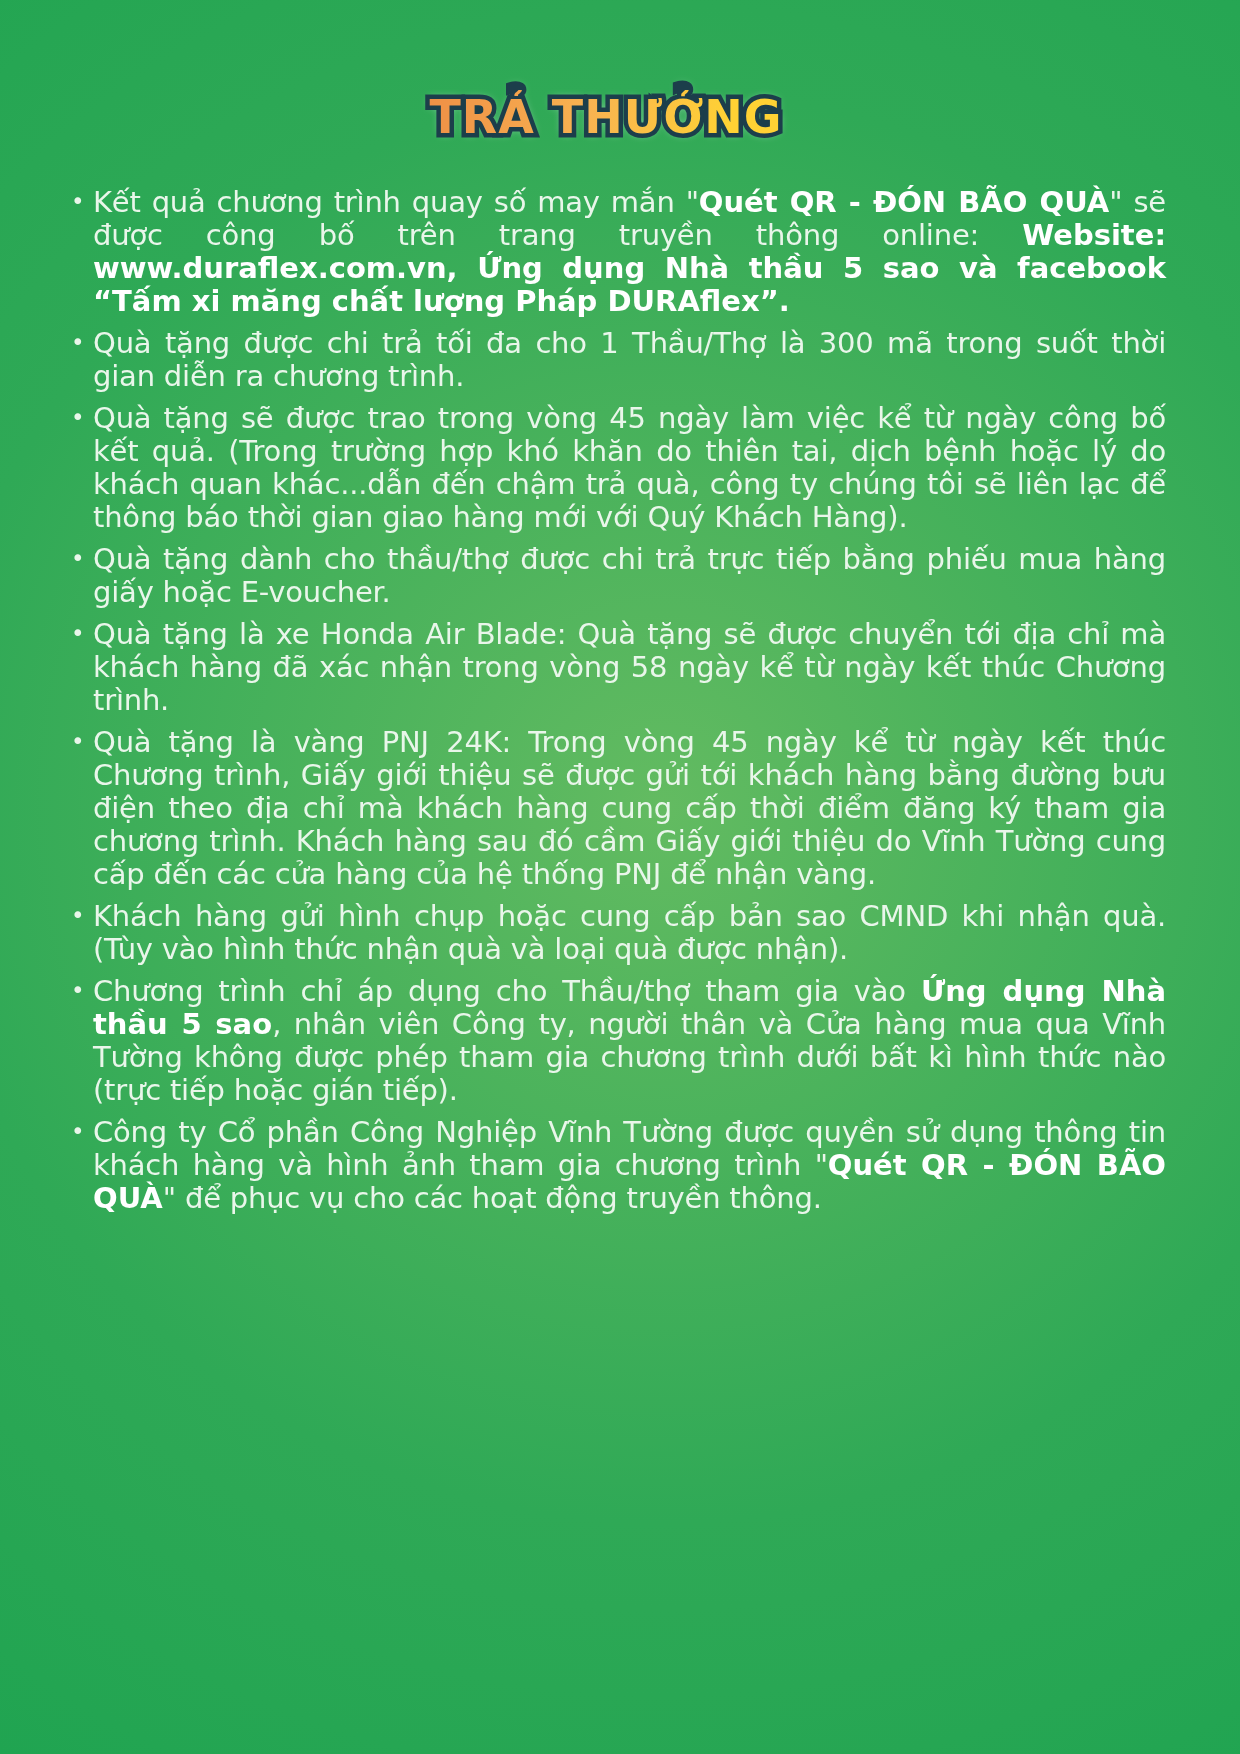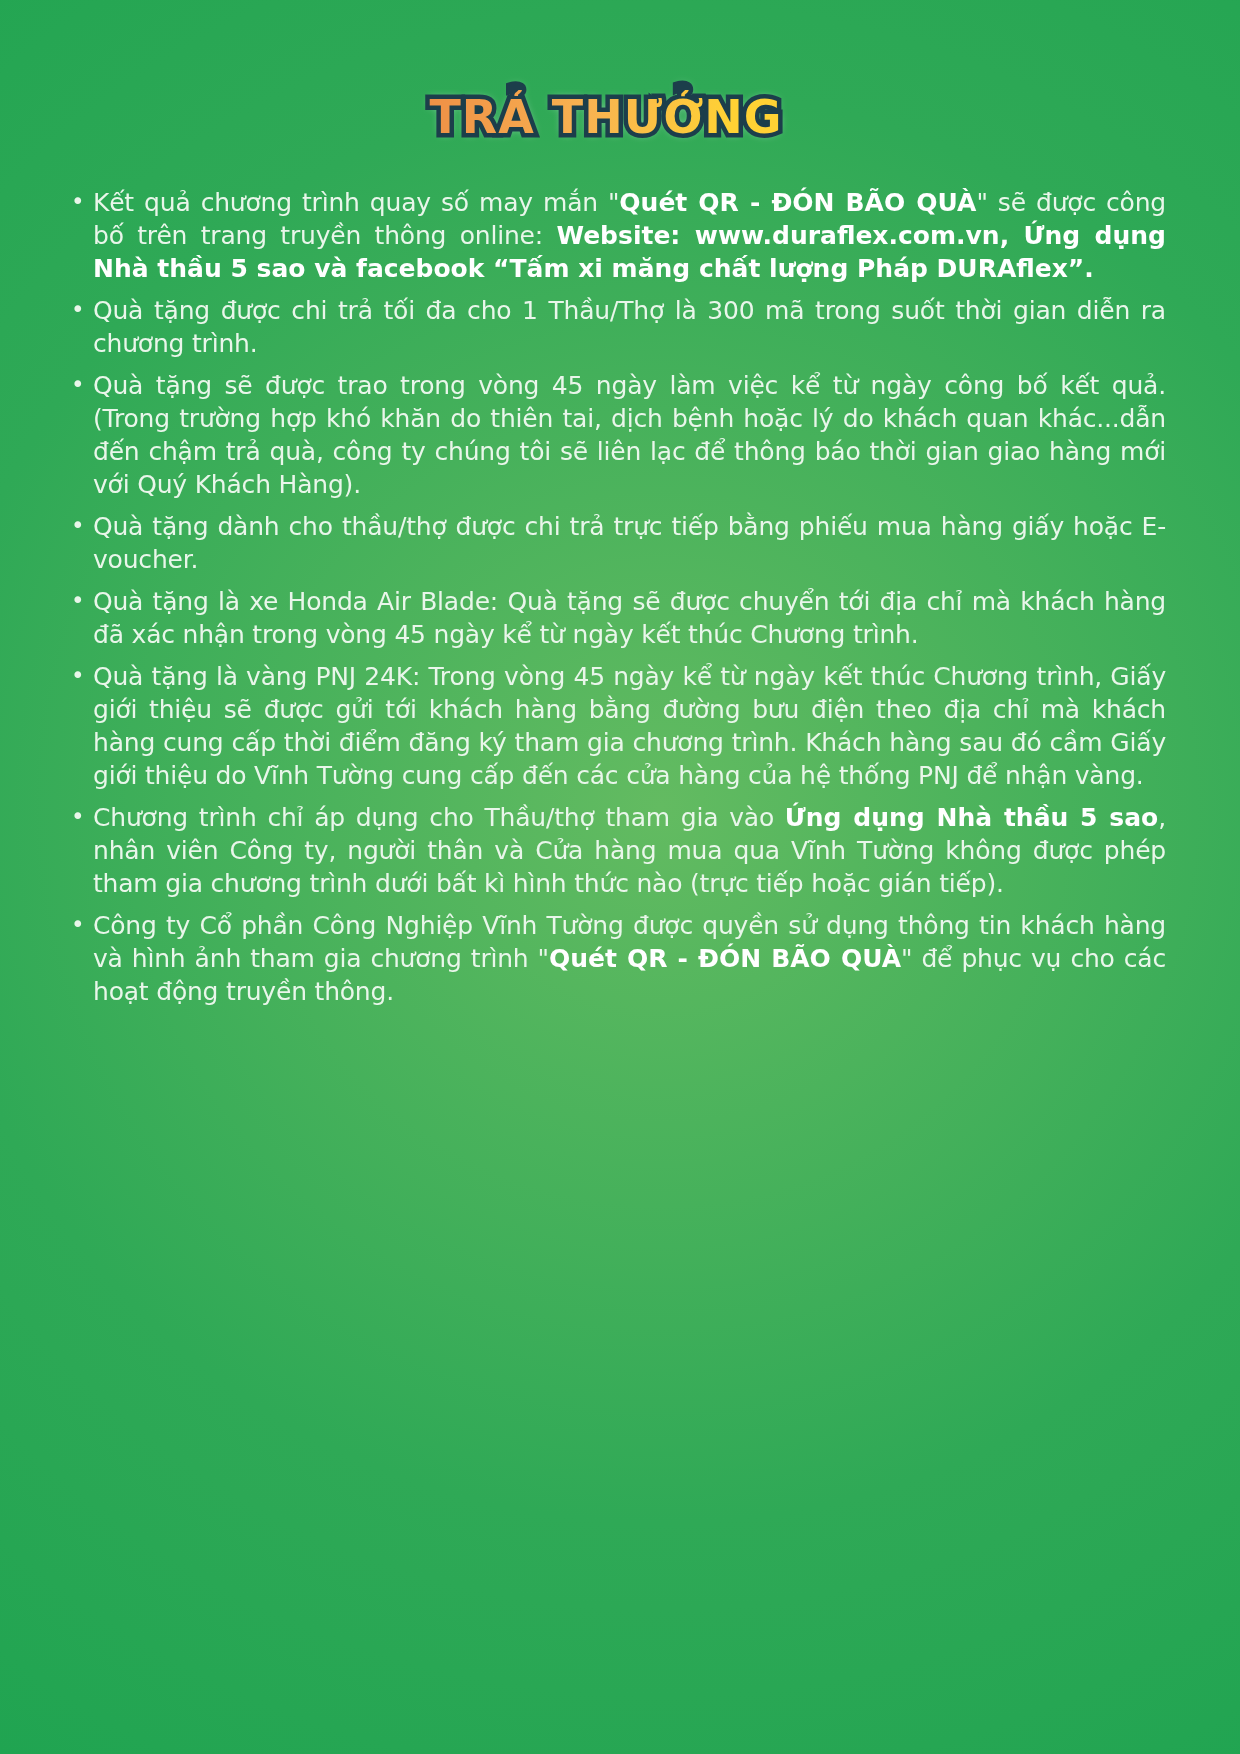--- a/index.html
+++ b/index.html
@@ -42,21 +42,21 @@
     background:var(--title-gradient);
     -webkit-background-clip:text;background-clip:text;
     color:transparent;
   }
   .content{
     position:absolute;left:70px;top:186px;width:1096px;
   }
   ul.terms{
     list-style:none;margin:0;padding:0;
     color:var(--body-text);
-    font-size:25px;line-height:33px;
+    font-size:29px;line-height:33px;
     text-align:justify;
     letter-spacing:-0.2px;
   }
   ul.terms li{
     position:relative;
     padding-left:23px;
     margin-bottom:9px;
   }
   ul.terms li::before{
     content:"\2022";
@@ -79,19 +79,20 @@
       <span class="layer-outline">TRẢ THƯỞNG</span>
       <span class="layer-fill">TRẢ THƯỞNG</span>
     </div>
   </div>
   <div class="content">
     <ul class="terms">
         <li><span>Kết quả chương trình quay số may mắn "</span><span class="b">Quét QR - ĐÓN BÃO QUÀ</span><span>" sẽ được công bố trên trang truyền thông online: </span><span class="b">Website: www.duraflex.com.vn, Ứng dụng Nhà thầu 5 sao và facebook “Tấm xi măng chất lượng Pháp DURAflex”.</span></li>
         <li><span>Quà tặng được chi trả tối đa cho 1 Thầu/Thợ là 300 mã trong suốt thời gian diễn ra chương trình.</span></li>
         <li><span>Quà tặng sẽ được trao trong vòng 45 ngày làm việc kể từ ngày công bố kết quả. (Trong trường hợp khó khăn do thiên tai, dịch bệnh hoặc lý do khách quan khác...dẫn đến chậm trả quà, công ty chúng tôi sẽ liên lạc để thông báo thời gian giao hàng mới với Quý Khách Hàng).</span></li>
         <li><span>Quà tặng dành cho thầu/thợ được chi trả trực tiếp bằng phiếu mua hàng giấy hoặc E-voucher.</span></li>
-        <li><span>Quà tặng là xe Honda Air Blade: Quà tặng sẽ được chuyển tới địa chỉ mà khách hàng đã xác nhận trong vòng 45 ngày kể từ ngày kết thúc Chương trình.</span></li>
+        <li><span>Quà tặng là xe Honda Air Blade: Quà tặng sẽ được chuyển tới địa chỉ mà khách hàng đã xác nhận trong vòng 58 ngày kể từ ngày kết thúc Chương trình.</span></li>
         <li><span>Quà tặng là vàng PNJ 24K: Trong vòng 45 ngày kể từ ngày kết thúc Chương trình, Giấy giới thiệu sẽ được gửi tới khách hàng bằng đường bưu điện theo địa chỉ mà khách hàng cung cấp thời điểm đăng ký tham gia chương trình. Khách hàng sau đó cầm Giấy giới thiệu do Vĩnh Tường cung cấp đến các cửa hàng của hệ thống PNJ để nhận vàng.</span></li>
+        <li><span>Khách hàng gửi hình chụp hoặc cung cấp bản sao CMND khi nhận quà. (Tùy vào hình thức nhận quà và loại quà được nhận).</span></li>
         <li><span>Chương trình chỉ áp dụng cho Thầu/thợ tham gia vào </span><span class="b">Ứng dụng Nhà thầu 5 sao</span><span>, nhân viên Công ty, người thân và Cửa hàng mua qua Vĩnh Tường không được phép tham gia chương trình dưới bất kì hình thức nào (trực tiếp hoặc gián tiếp).</span></li>
         <li><span>Công ty Cổ phần Công Nghiệp Vĩnh Tường được quyền sử dụng thông tin khách hàng và hình ảnh tham gia chương trình "</span><span class="b">Quét QR - ĐÓN BÃO QUÀ</span><span>" để phục vụ cho các hoạt động truyền thông.</span></li>
       </ul>
   </div>
 </div>
 
 </body></html>

